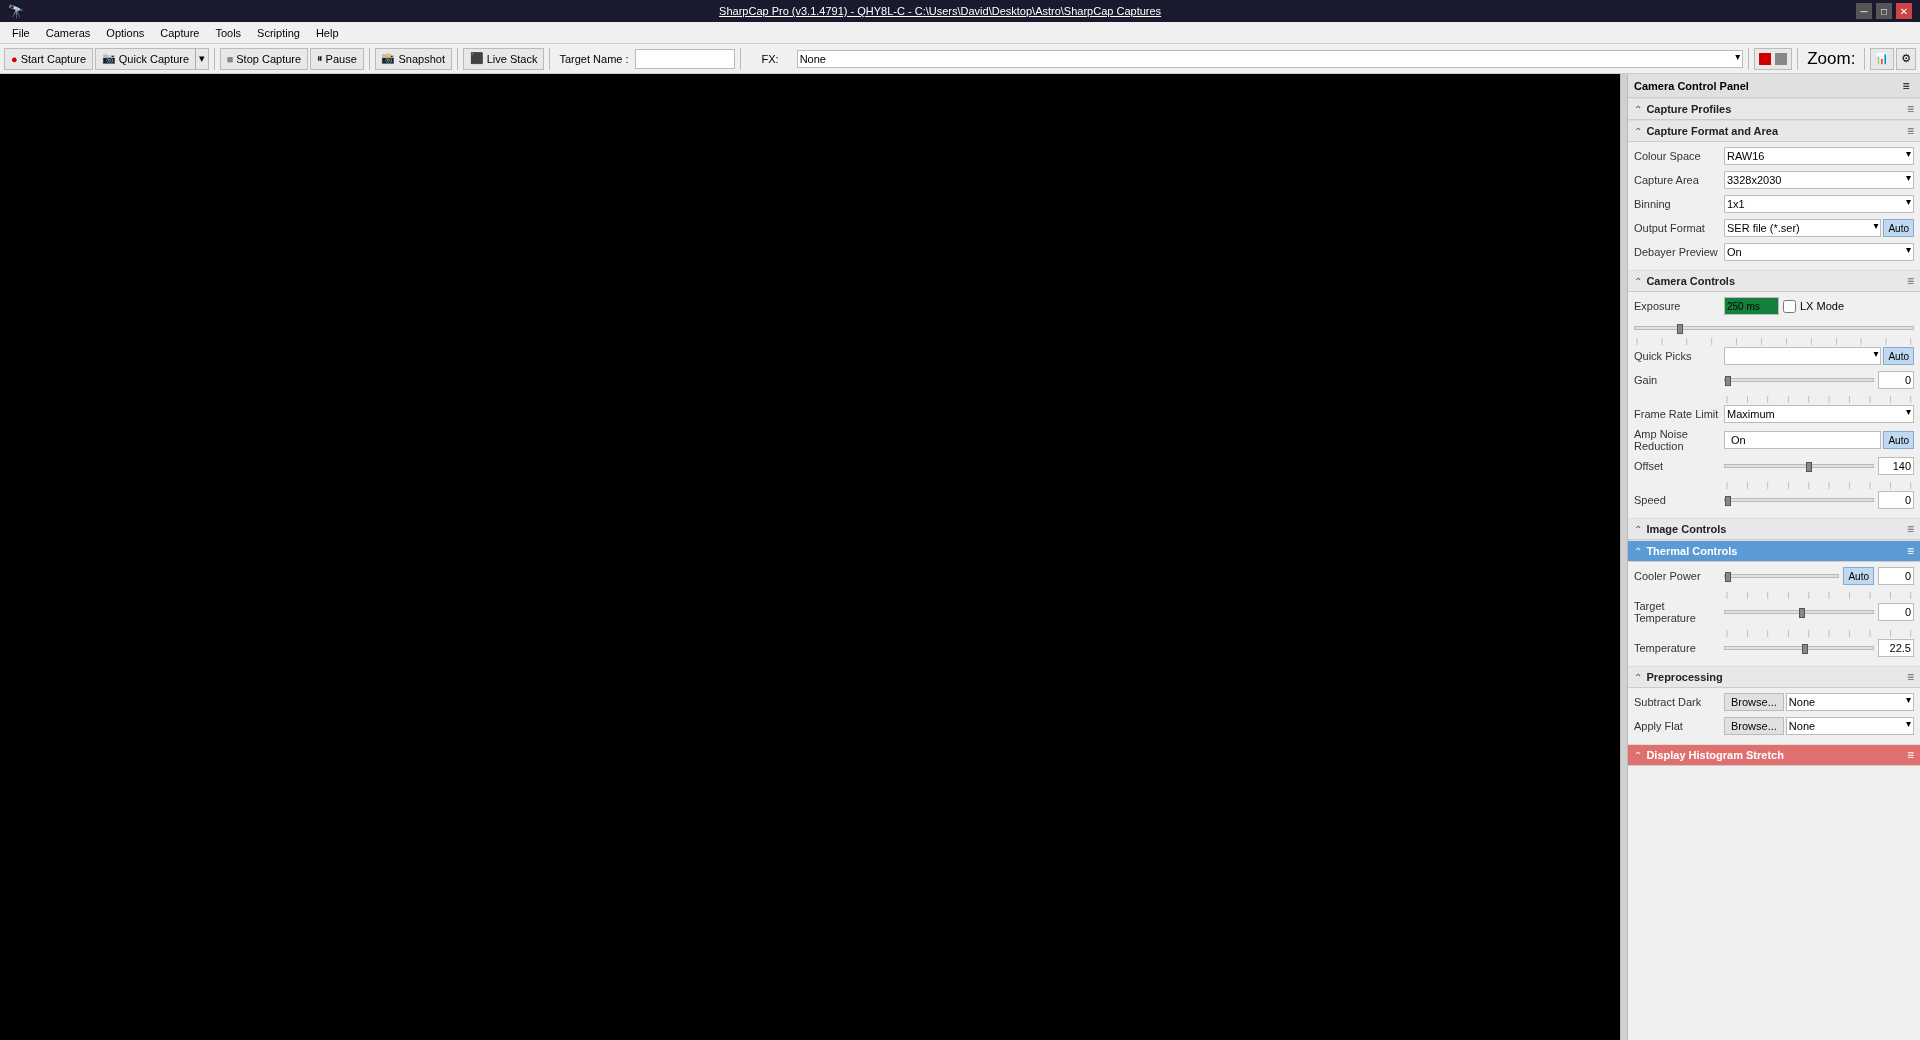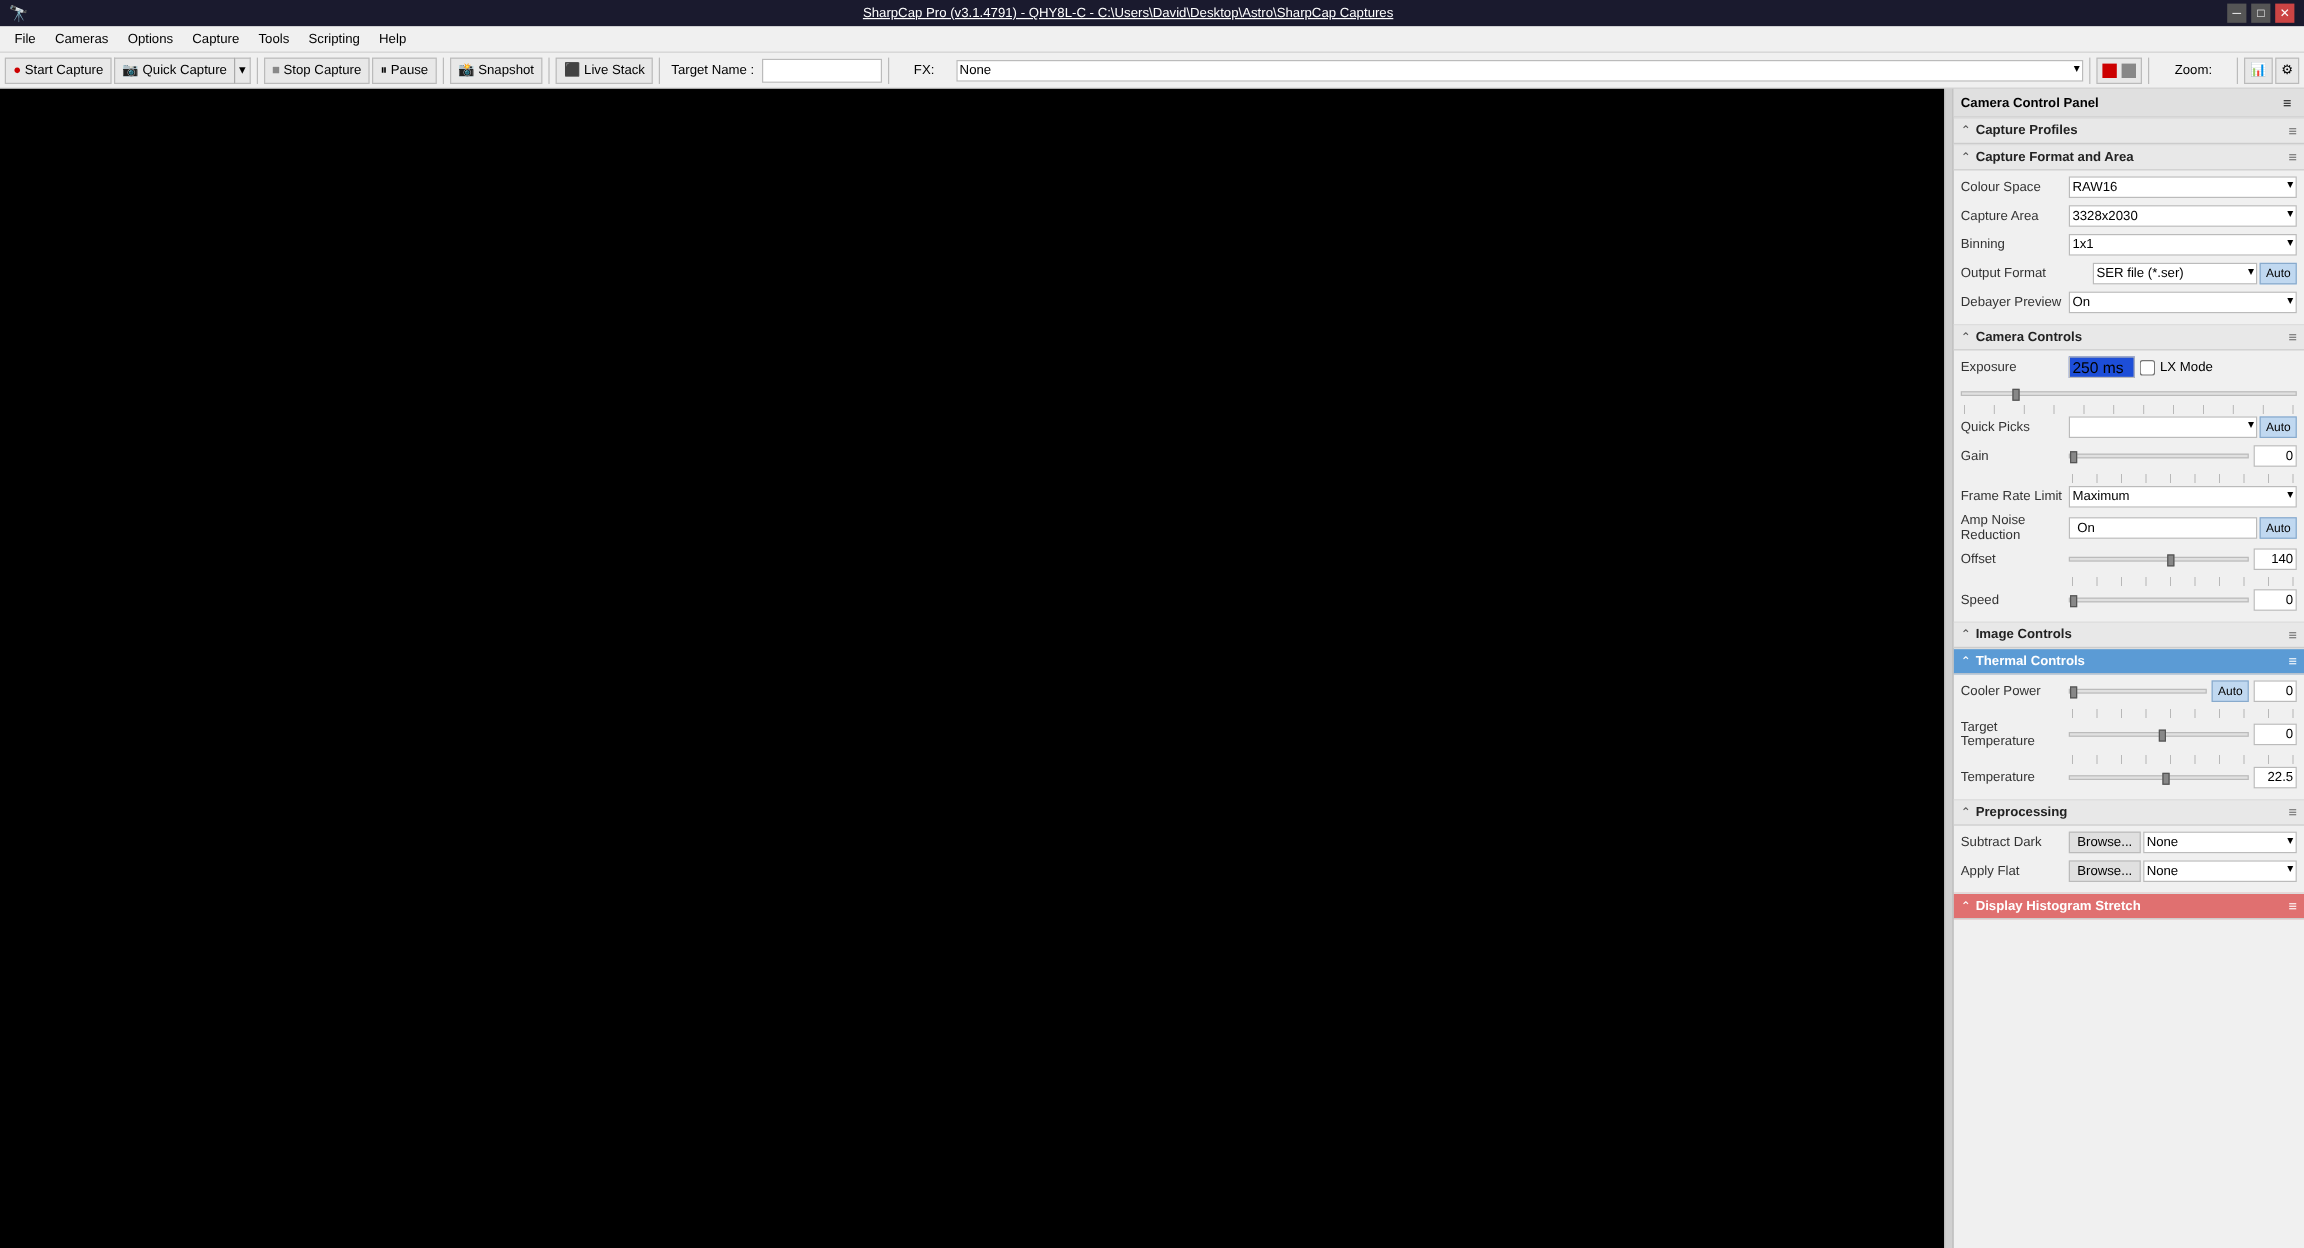--- a/index.html
+++ b/index.html
@@ -163,22 +163,22 @@
       position: absolute;
       right: 3px;
       top: 1px;
       pointer-events: none;
       font-size: 10px;
     }
     .form-input {
       width: 60px;
       height: 18px;
       border: 1px solid #bbb;
-      background: #1d4ed8;
-      font-size: 13px;
+      background: #15803d;
+      font-size: 10px;
       padding: 0 2px;
     }
     .form-input-sm {
       width: 36px;
       height: 18px;
       border: 1px solid #bbb;
       background: #fff;
       font-size: 11px;
       padding: 0 2px;
       text-align: right;
@@ -375,21 +375,21 @@
 
   <div class="toolbar-separator"></div>
 
   <button class="toolbar-btn" style="padding:2px 4px;">
     <span style="display:inline-block;width:12px;height:12px;background:#cc0000;"></span>
     <span style="display:inline-block;width:12px;height:12px;background:#888;margin-left:1px;"></span>
   </button>
 
   <div class="toolbar-separator"></div>
 
-  <span style="font-size:11px;margin:0 16px;">Zoom:</span>
+  <span style="font-size:17px;margin:0 4px;">Zoom:</span>
 
   <div class="toolbar-separator"></div>
 
   <button class="toolbar-btn" style="padding:2px 4px;">
     <span>📊</span>
   </button>
 
   <button class="toolbar-btn" style="padding:2px 4px;">
     <span>⚙</span>
   </button>
@@ -452,21 +452,21 @@
           <span class="form-label">Binning</span>
           <div class="select-wrap">
             <select>
               <option>1x1</option>
             </select>
           </div>
         </div>
 
         <div class="form-row">
           <span class="form-label">Output Format</span>
-          <div class="select-wrap" style="flex:1;margin-left:20px;">
+          <div class="select-wrap" style="flex:1;">
             <select style="width:100%;">
               <option>SER file (*.ser)</option>
             </select>
           </div>
           <button class="auto-btn" style="margin-left:2px;">Auto</button>
         </div>
 
         <div class="form-row">
           <span class="form-label">Debayer Preview</span>
           <div class="select-wrap">

